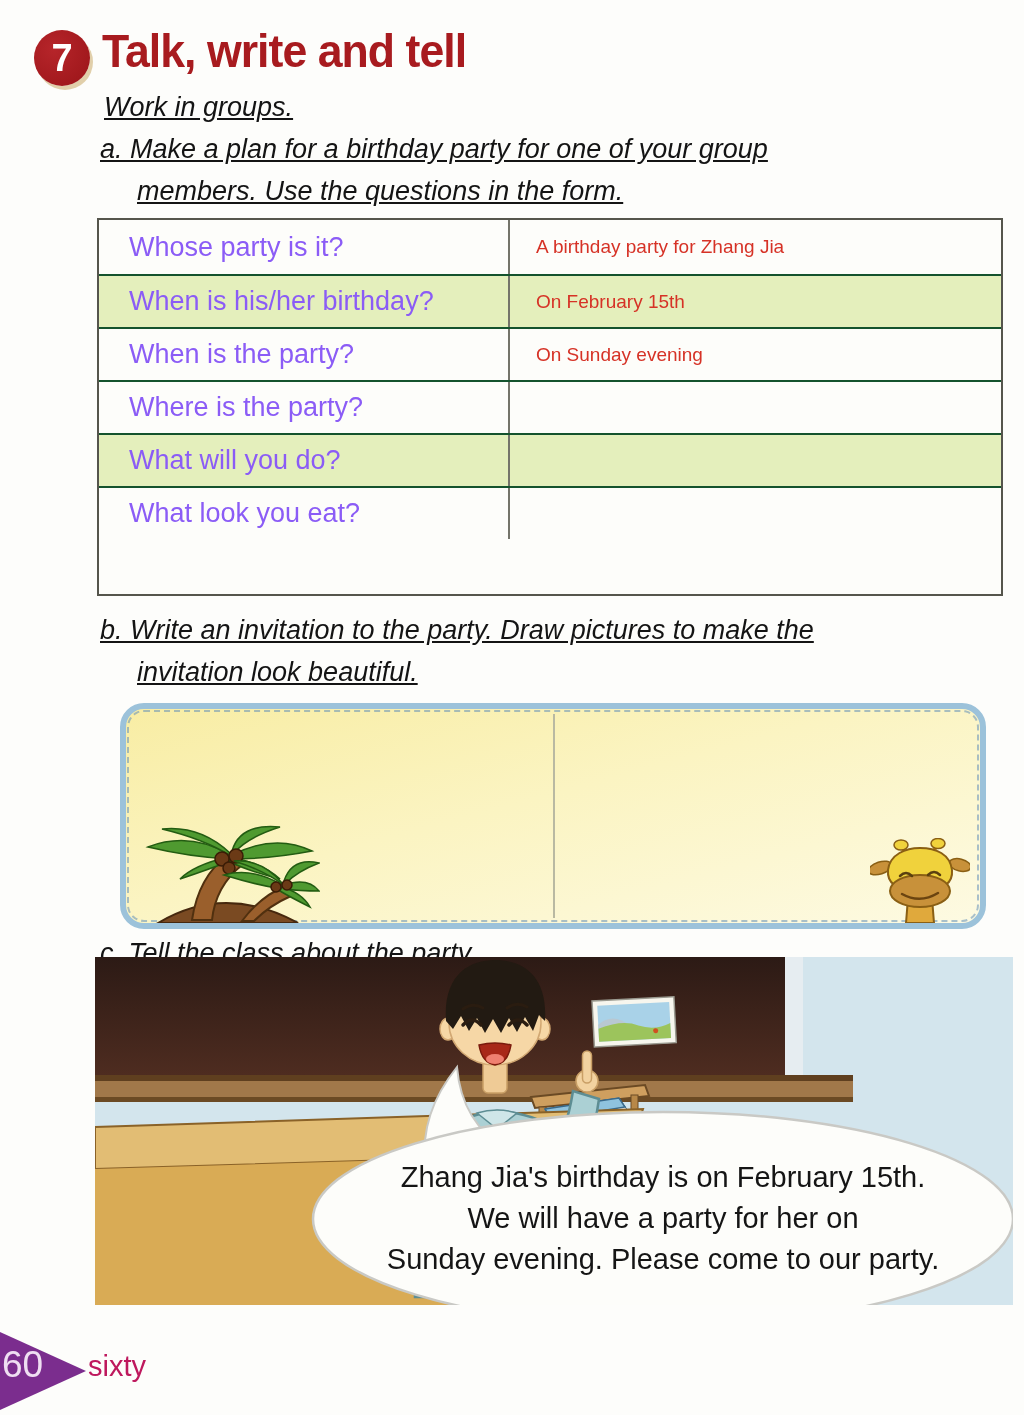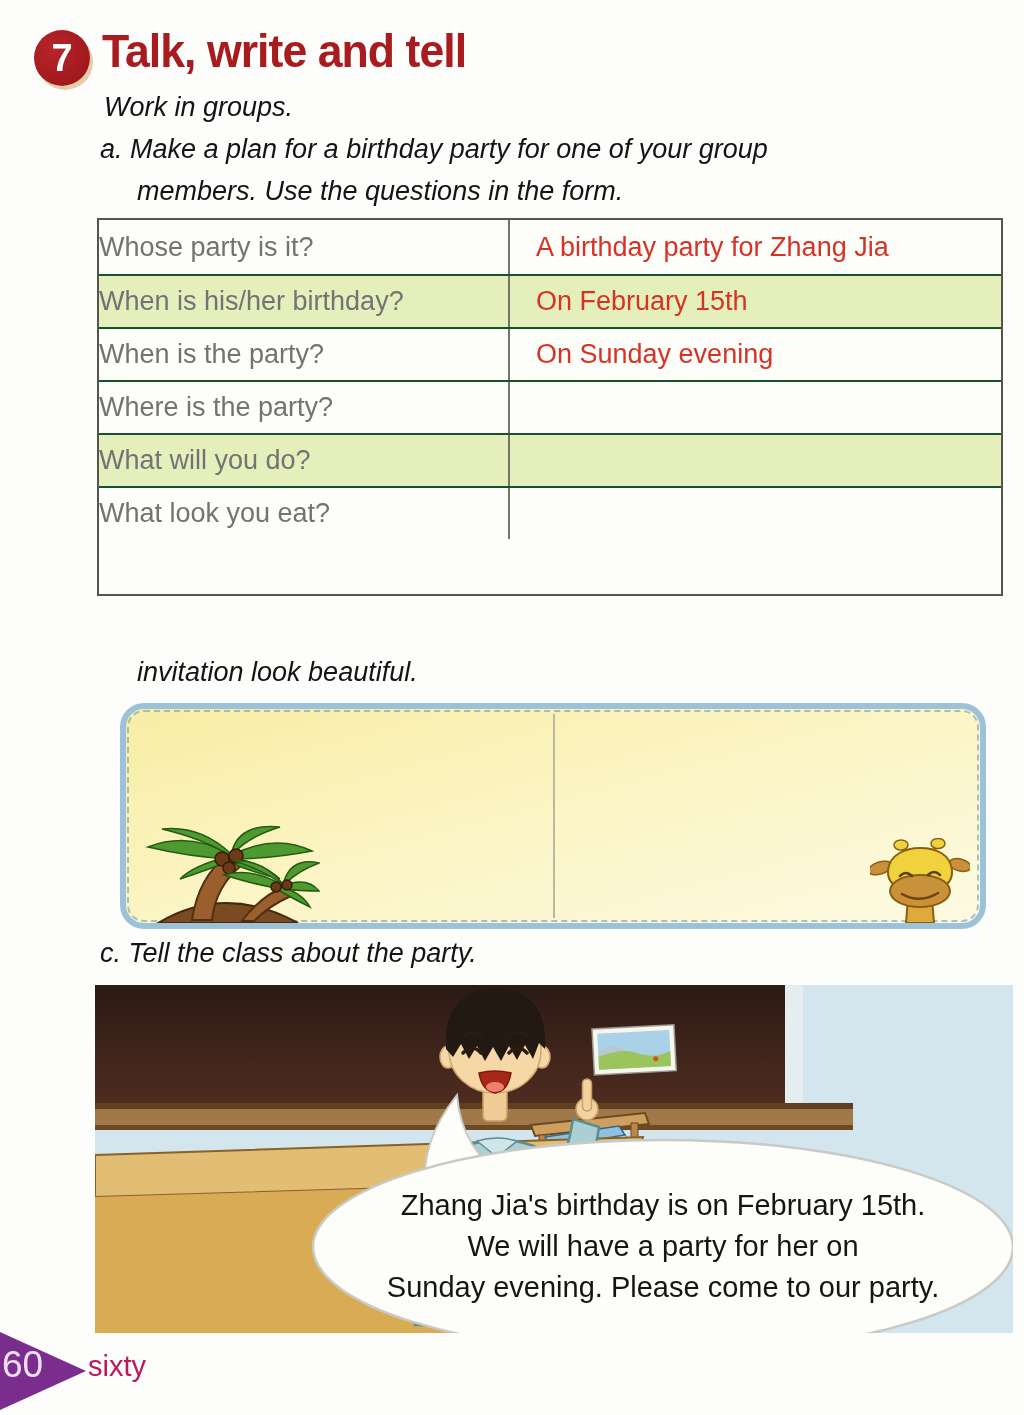--- a/index.html
+++ b/index.html
@@ -14,53 +14,53 @@
     background:radial-gradient(circle at 35% 35%, #b6252a, #9a1418);
     color:#fff;font-size:38px;font-weight:bold;
     display:flex;align-items:center;justify-content:center;
     box-shadow:3px 4px 0 rgba(190,150,70,.45);
   }
   .title{
     position:absolute;left:102px;top:24px;margin:0;
     font-size:46px;font-weight:bold;color:#a81b1f;letter-spacing:-1px;
     transform:scaleX(.97);transform-origin:left;
   }
-  .itxt{position:absolute;font-style:italic;font-size:27px;color:#141414;white-space:nowrap;}
+  .itxt{position:absolute;font-style:italic;font-size:27px;color:#141414;white-space:nowrap;text-decoration:underline;}
   
   .form{
     position:absolute;left:97px;top:218px;width:906px;height:378px;
     border:2px solid #55554c;box-sizing:border-box;background:#fdfdfa;
   }
   .frow{display:flex;height:53px;box-sizing:border-box;border-top:2px solid #14532d;}
   .frow:first-child{border-top:none;height:54px;}
   .frow.green{background:#e4efbc;}
   .fq{
     width:411px;box-sizing:border-box;border-right:2px solid #74746a;
-    display:flex;align-items:center;
-    font-size:27px;color:#737373;
+    display:flex;align-items:center;padding-left:30px;
+    font-size:27px;color:#8b5cf6;
   }
   .fa{
     flex:1;display:flex;align-items:center;padding-left:26px;
-    font-size:27px;color:#d63226;
+    font-size:19px;color:#d63226;
   }
   
   .inv-box{
     position:absolute;left:120px;top:703px;width:866px;height:226px;box-sizing:border-box;
     border:6px solid #9cc2da;border-radius:24px;
     background:linear-gradient(165deg,#f8eda4 0%,#fbf4c2 45%,#fdfae2 100%);
   }
   .inv-box::before{
     content:"";position:absolute;inset:1px;border:2px dashed rgba(100,145,185,.55);
     border-radius:17px;pointer-events:none;
   }
   .inv-divider{position:absolute;left:50%;top:5px;bottom:5px;width:2px;background:#b9b9a2;}
   .palms{position:absolute;left:4px;bottom:0;}
   .giraffe{position:absolute;right:10px;bottom:0;}
   
-  .scene{position:absolute;left:95px;top:985px;width:918px;height:348px;overflow:hidden;}
+  .scene{position:absolute;left:95px;top:957px;width:918px;height:348px;overflow:hidden;}
   
   .page-tri{
     position:absolute;left:0;top:1332px;width:86px;height:78px;background:#7b2d8e;
     clip-path:polygon(0 0,100% 50%,0 100%);
   }
   .page-num{position:absolute;left:2px;top:1344px;font-size:37px;color:#efdef2;}
   .page-word{position:absolute;left:88px;top:1350px;font-size:29px;color:#be185d;}
 </style>
 </head>
 <body>
@@ -94,20 +94,21 @@
     <div class="frow green">
       <div class="fq">What will you do?</div>
       <div class="fa"></div>
     </div>
     <div class="frow">
       <div class="fq">What look you eat?</div>
       <div class="fa"></div>
     </div>
   </div>
 
+  <div class="itxt" style="left:100px;top:615px">b. Write an invitation to the party. Draw pictures to make the</div>
   <div class="itxt" style="left:137px;top:657px">invitation look beautiful.</div>
 
   <div class="inv-box">
     <div class="inv-divider"></div>
 
     <svg class="palms" width="190" height="100" viewBox="0 0 190 100">
       <path d="M28,100 Q95,60 168,100 Z" fill="#7a4a22" stroke="#46280e" stroke-width="2"></path>
       <path d="M62,97 C66,70 76,48 98,32 L112,42 C92,58 84,78 82,97 Z" fill="#9a5f2c" stroke="#50300f" stroke-width="2"></path>
       <path d="M112,98 C124,82 138,70 156,63 L161,73 C145,80 132,90 124,98 Z" fill="#9a5f2c" stroke="#50300f" stroke-width="2"></path>
       <g fill="#4f9a30" stroke="#235c12" stroke-width="1.5">

